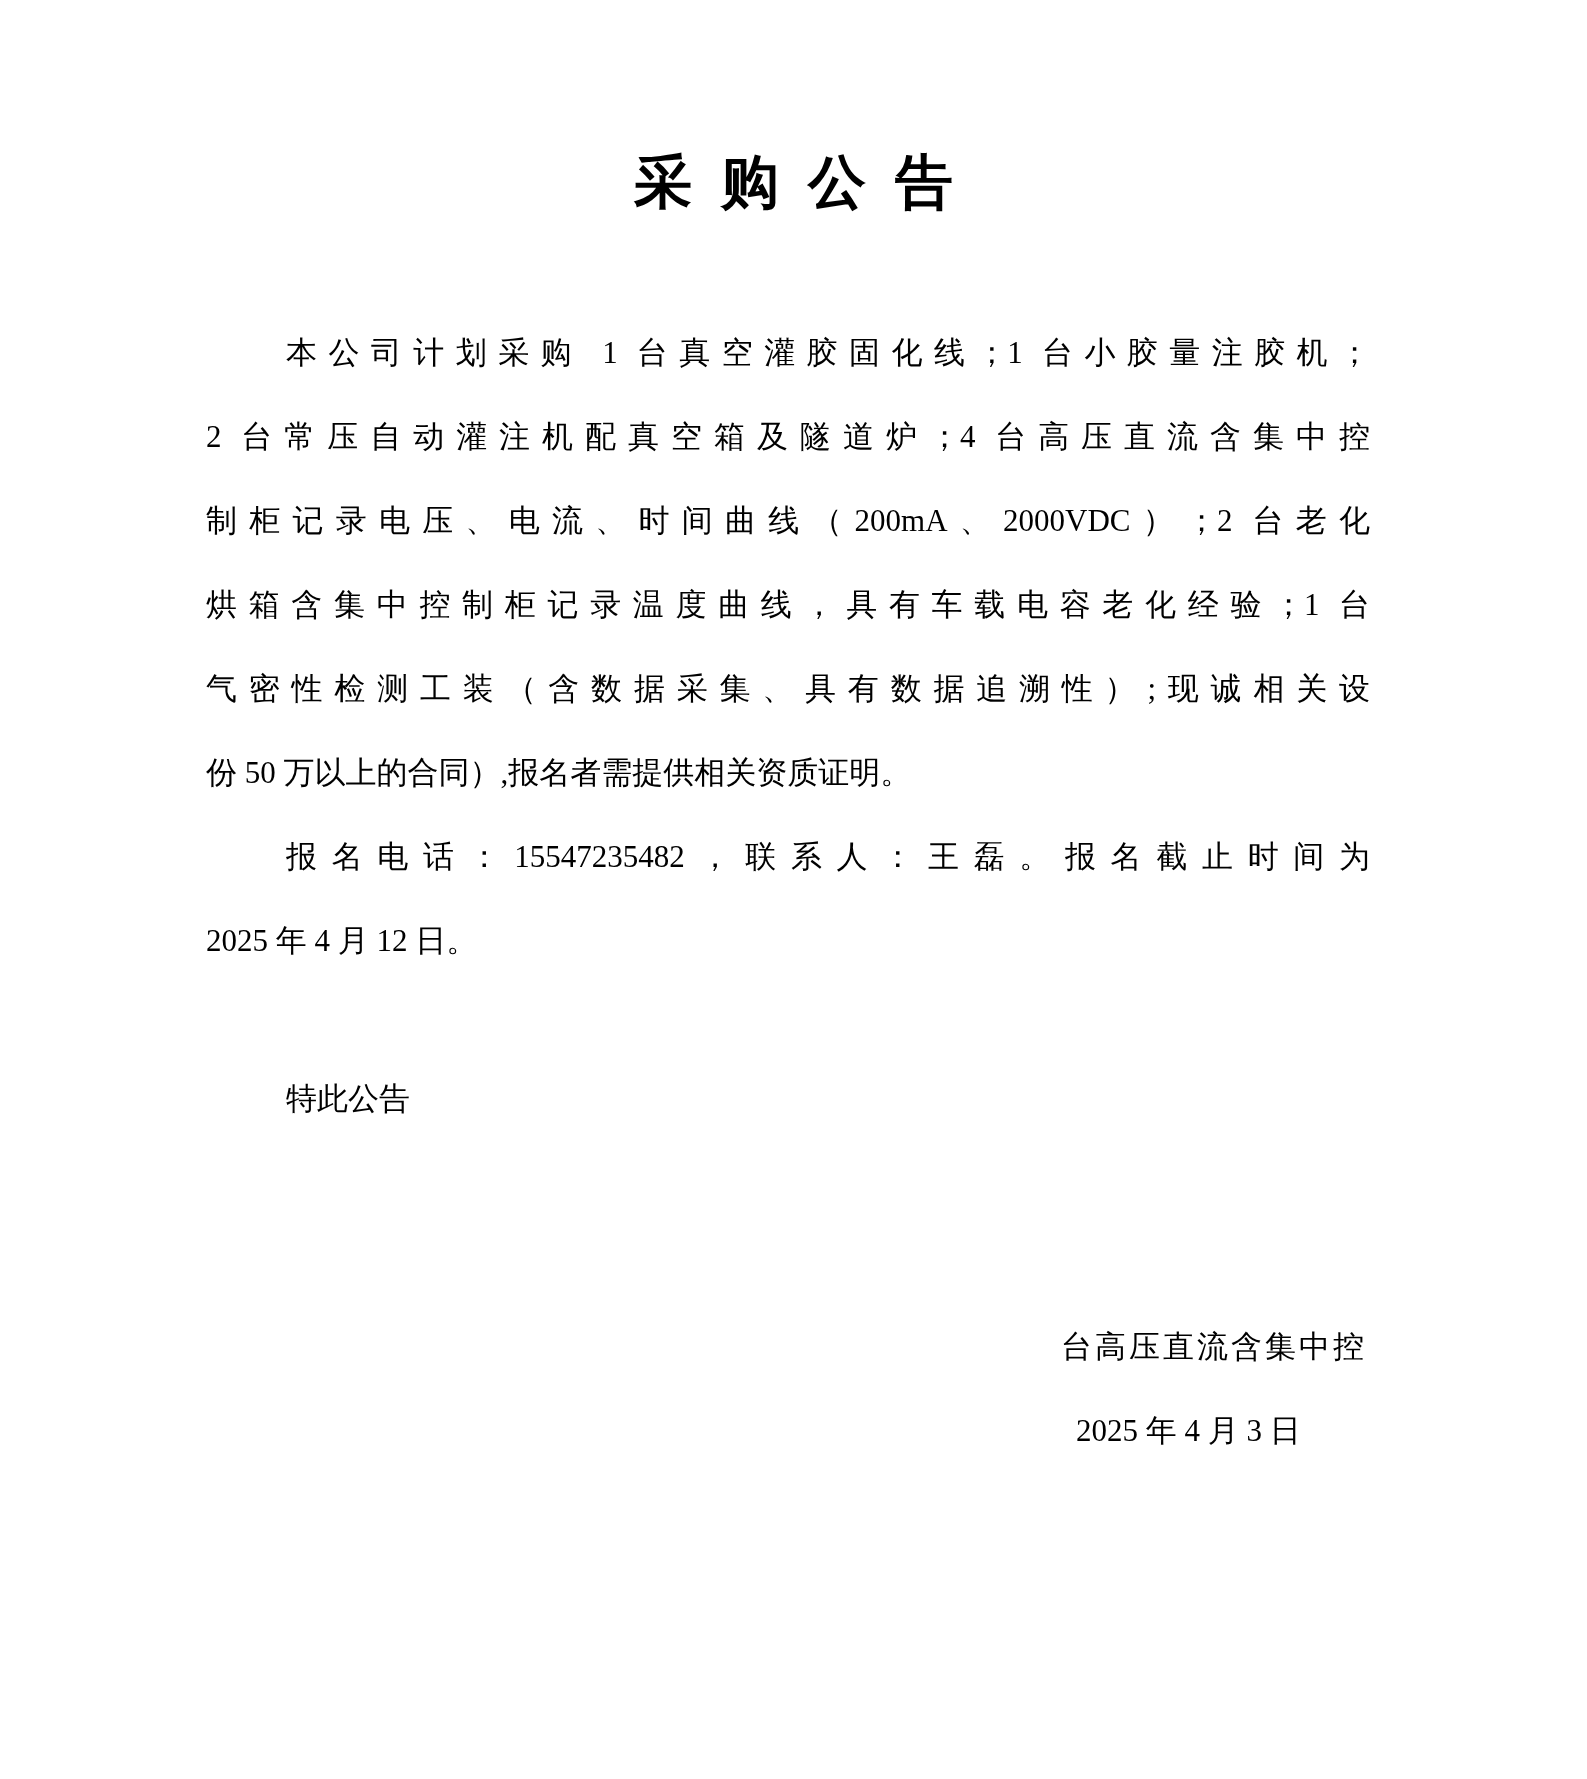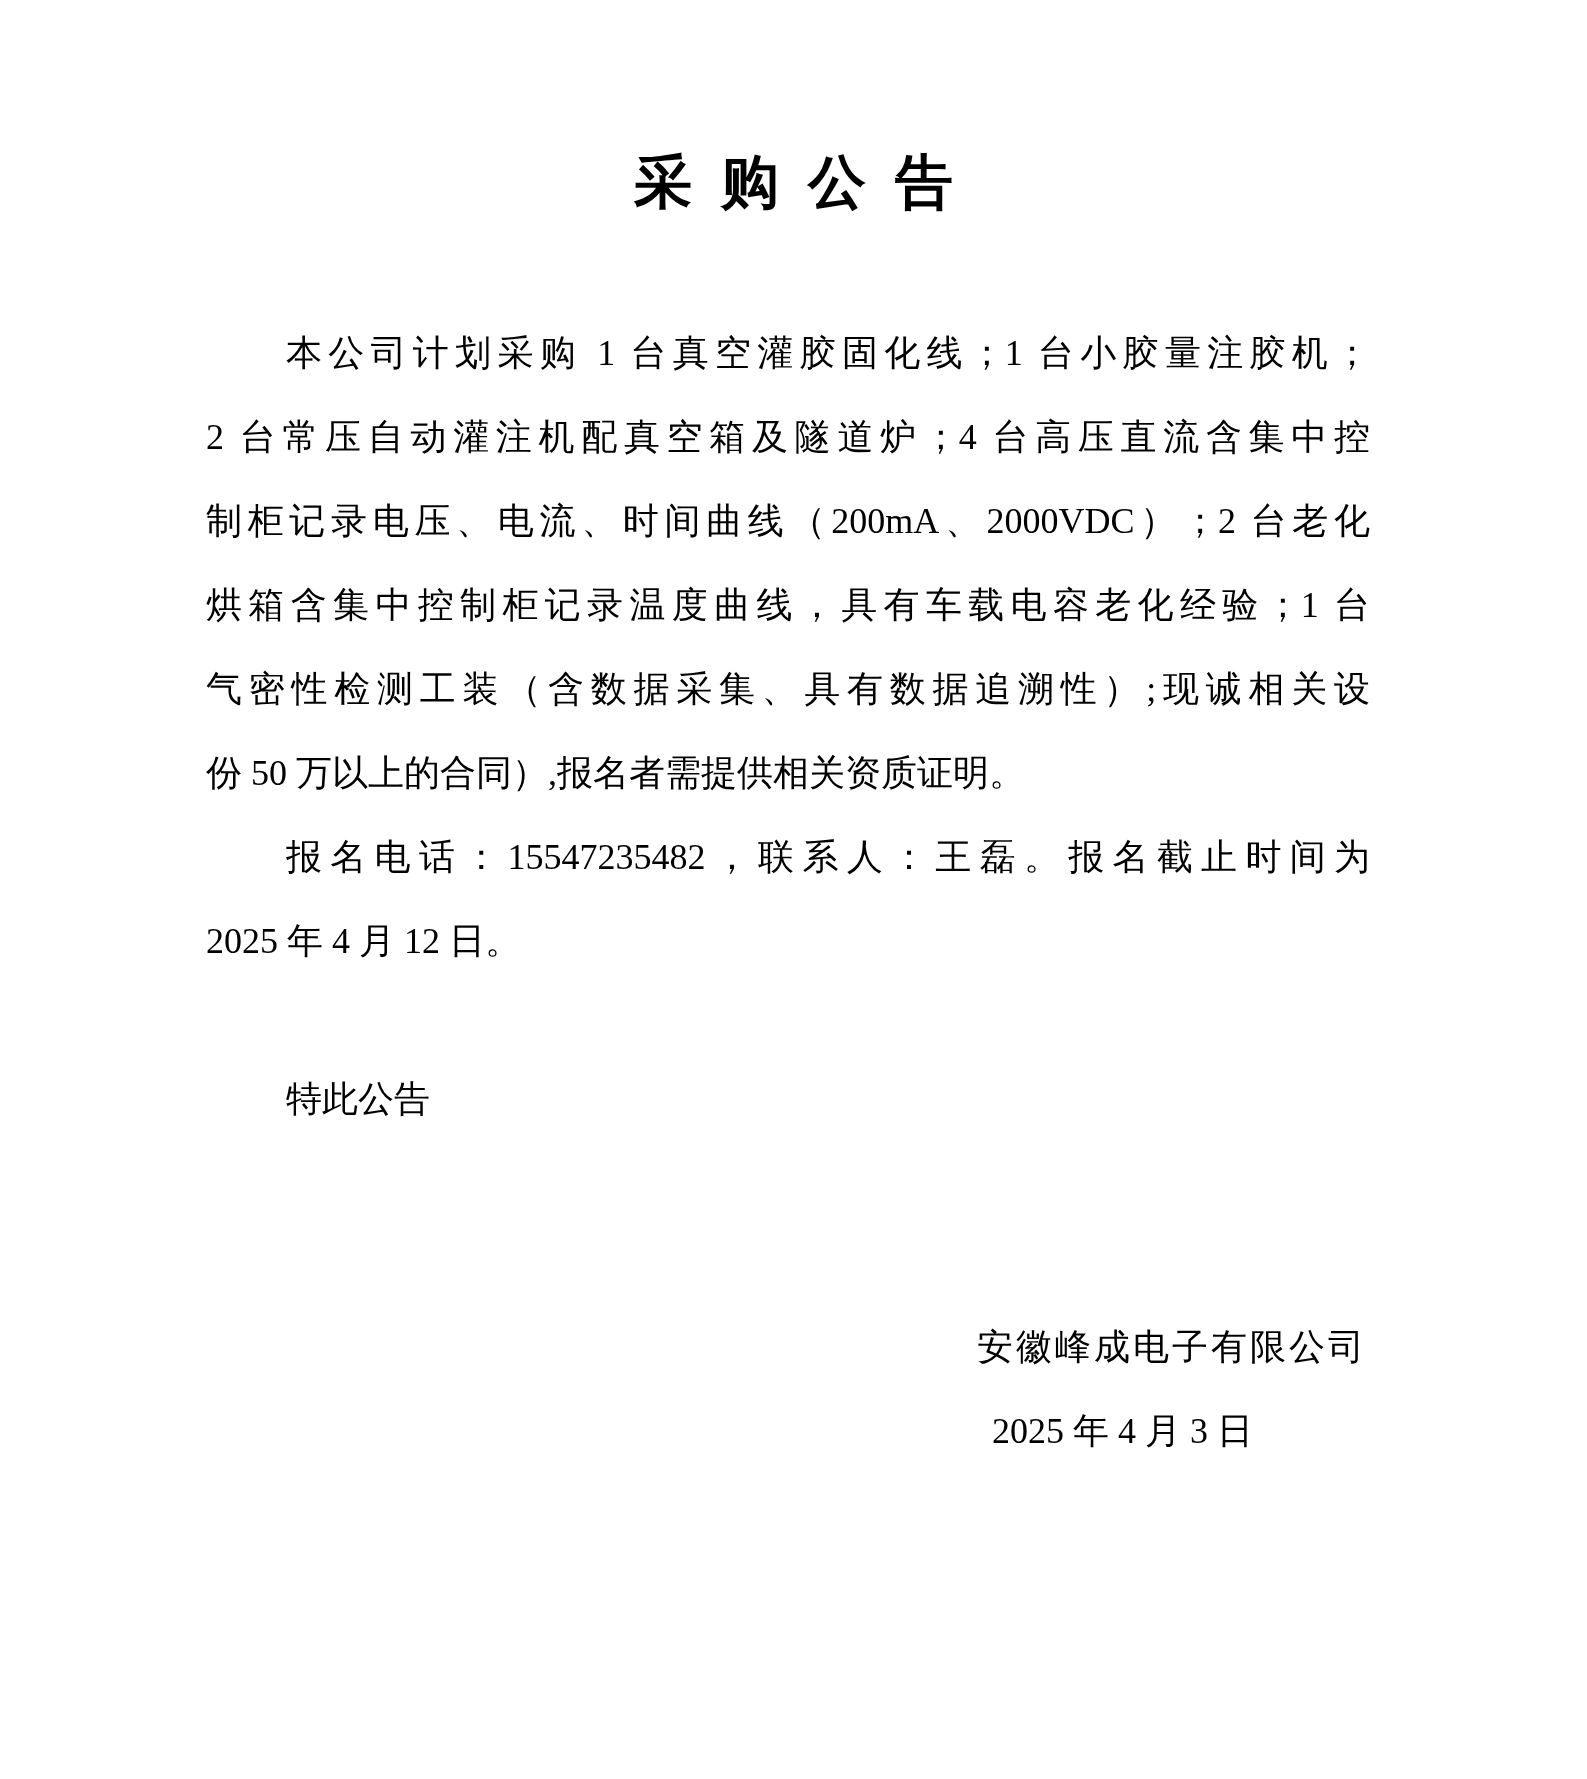--- a/index.html
+++ b/index.html
@@ -25,21 +25,21 @@
     padding: 0;
     font-size: 58px;
     line-height: 62px;
     font-weight: bold;
     text-align: center;
     white-space: pre;
   }
   .body-text {
     margin-left: 206px;
     width: 1164px;
-    font-size: 36px;
+    font-size: 31px;
     line-height: 84px;
   }
   .para-1 {
     margin-top: 97px;
   }
   .line {
     min-height: 84px;
   }
   .justified {
     text-align: justify;
@@ -87,18 +87,18 @@
     </div>
 
     <div class="para-2">
       <div class="line justified indent">报名电话：15547235482，联系人：王磊。报名截止时间为</div>
       <div class="line">2025 年 4 月 12 日。</div>
     </div>
 
     <div class="line closing indent">特此公告</div>
 
     <div class="signature">
-      <div class="line sig-company">安徽峰成电子有限公司</div>
+      <div class="line sig-company">台高压直流含集中控</div>
       <div class="line sig-date">2025 年 4 月 3 日</div>
     </div>
 
   </div>
 </div>
 
 </body></html>

